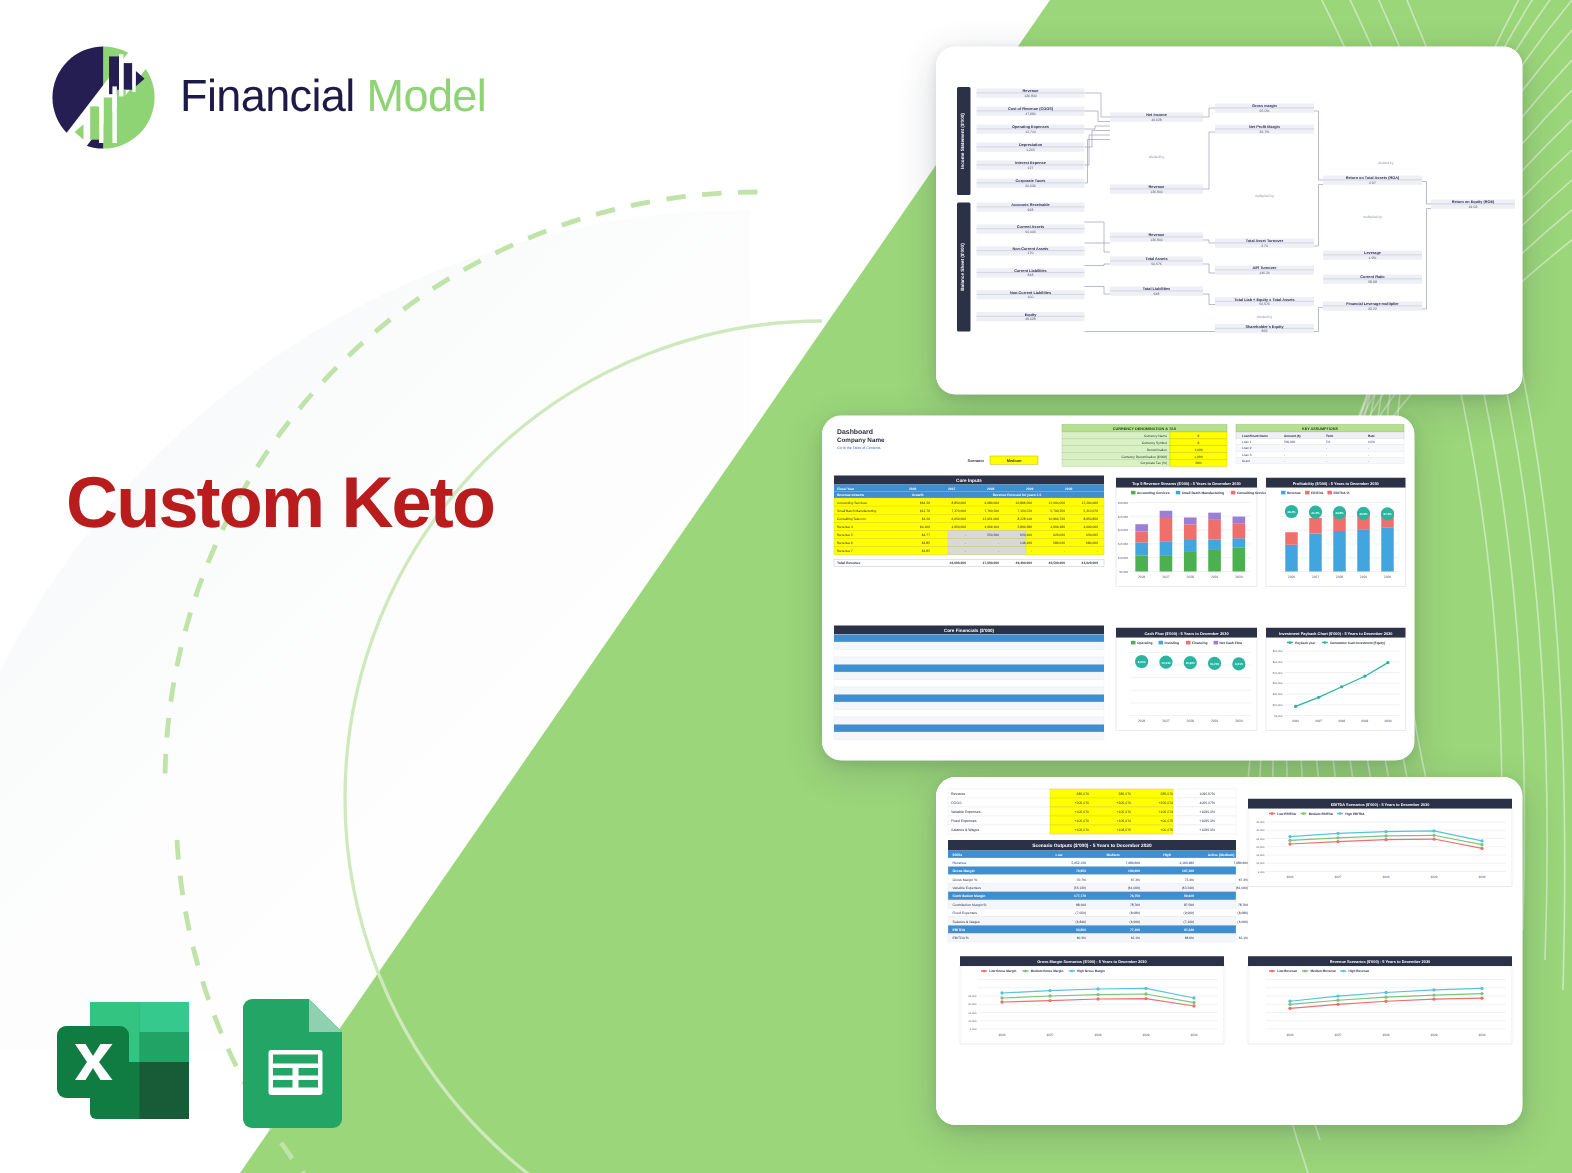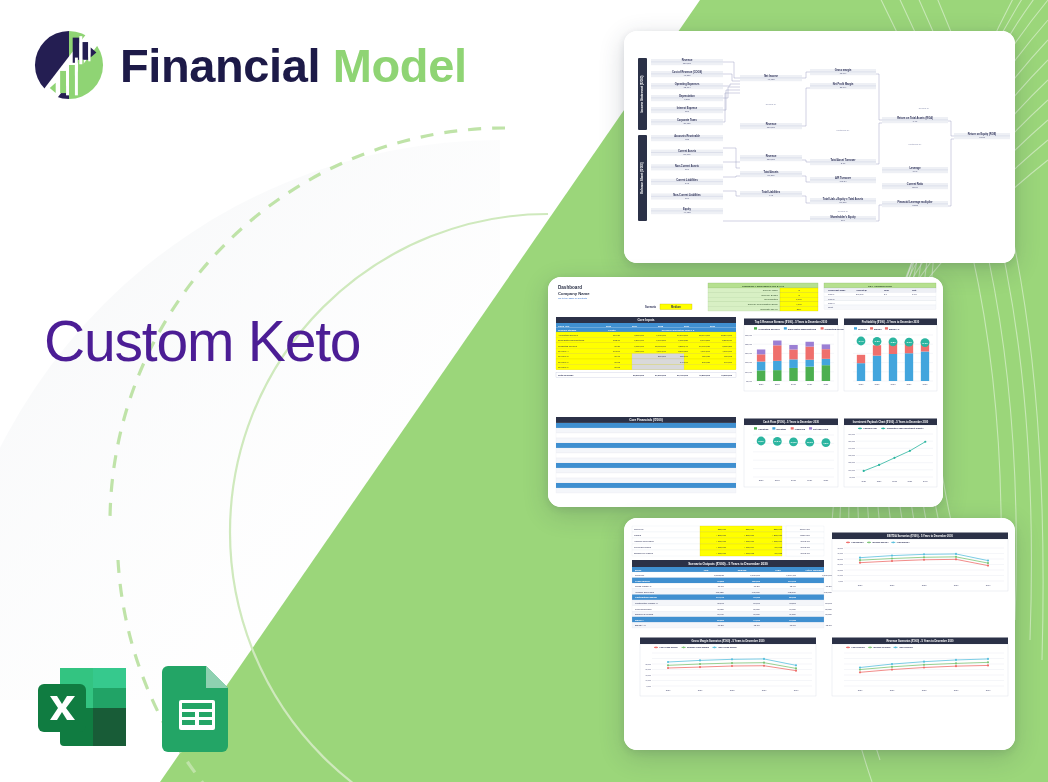--- a/index.html
+++ b/index.html
@@ -24,35 +24,35 @@
 
   .logo-row {
     position: absolute;
     left: 32px; top: 28px;
     display: flex;
     align-items: center;
     gap: 14px;
   }
   .logo-mark { width: 74px; height: 74px; display: block; }
   .logo-text {
-    font-size: 47px;
-    font-weight: bold;
+    font-size: 30px;
+    font-weight: normal;
     letter-spacing: -0.4px;
     white-space: nowrap;
   }
   .logo-text .w1 { color: #1d1a48; }
   .logo-text .w2 { color: #8fd474; }
 
   .headline {
     position: absolute;
     left: 44px; top: 308px;
-    font-size: 57px;
-    font-weight: normal;
+    font-size: 48px;
+    font-weight: bold;
     line-height: 1.17;
-    color: #4c1d95;
+    color: #b91c1c;
     letter-spacing: -1.2px;
   }
   .headline span { display: block; }
 
   .app-icons {
     position: absolute;
     left: 30px; top: 660px;
     display: flex;
     gap: 24px;
     align-items: flex-start;

